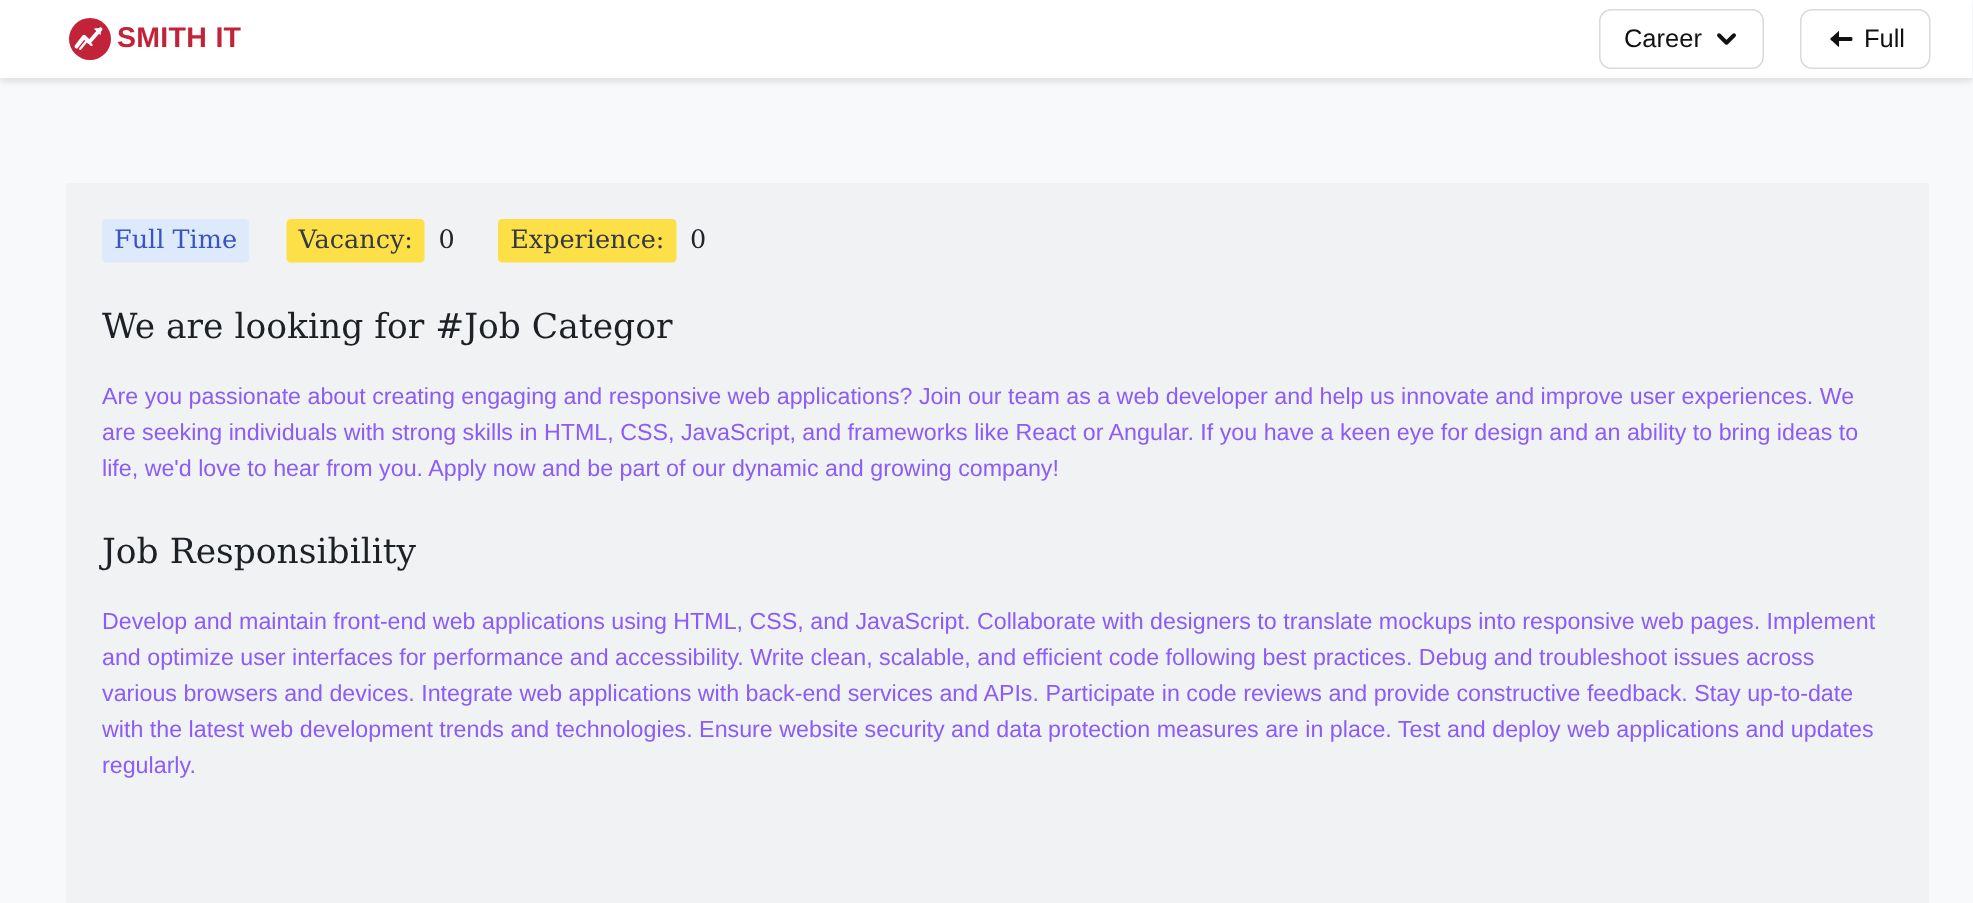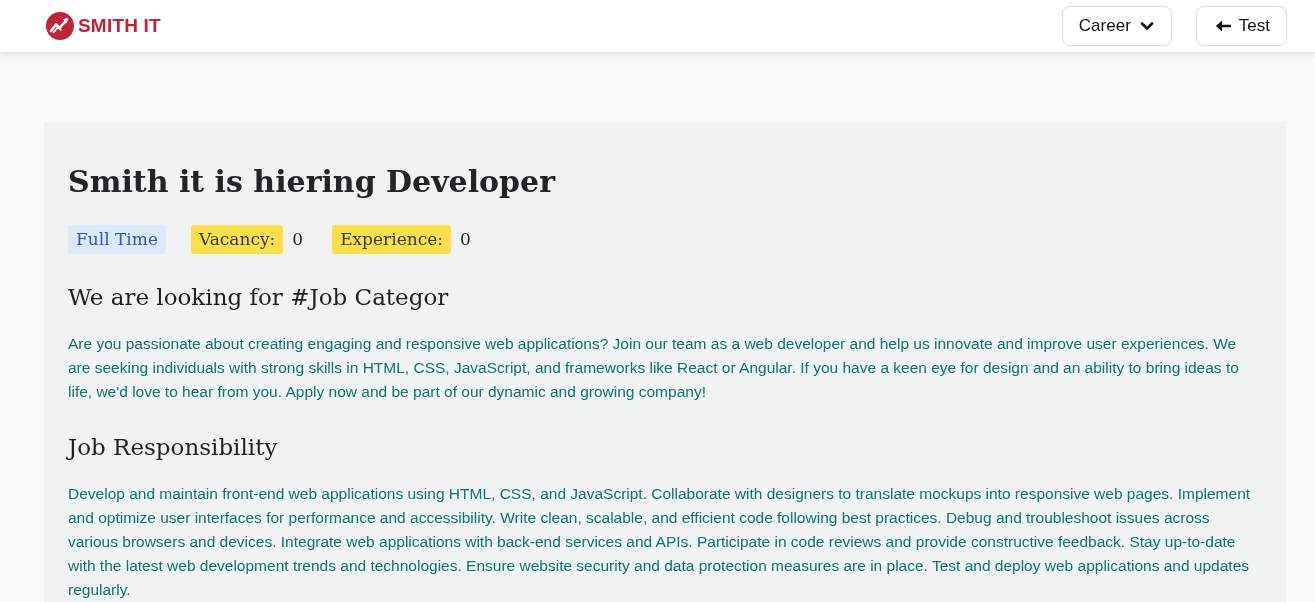--- a/index.html
+++ b/index.html
@@ -93,21 +93,21 @@
     font-family: "DejaVu Serif", "Liberation Serif", serif;
     font-weight: 400;
     font-size: 23px;
     color: #1d2126;
     margin-top: 30px;
     margin-bottom: 22px;
   }
   .section-text {
     font-size: 15.5px;
     line-height: 24px;
-    color: #0f766e;
+    color: #8b5cf6;
     max-width: 1196px;
     margin-bottom: 10px;
   }
 </style>
 </head>
 <body>
 
 <div class="header">
   <div class="brand">
     <span>
@@ -131,28 +131,27 @@
       </span>
     </button>
 
     <button class="hdr-btn">
       <span>
         <svg width="18" height="16" viewBox="0 0 18 16">
           <path d="M17 8 L5 8" fill="none" stroke="#111111" stroke-width="2.6" stroke-linecap="round"></path>
           <path d="M9 2.5 L3 8 L9 13.5 Z" fill="#111111"></path>
         </svg>
       </span>
-      <span>Test</span>
+      <span>Full</span>
     </button>
   </div>
 </div>
 
 <div class="card">
 
-  <h1 class="job-title">Smith it is hiering Developer</h1>
 
   <div class="badges">
     <span class="badge badge-fulltime">Full Time</span>
     <span class="badge badge-gray">Vacancy:</span>
     <span class="badge-value">0</span>
     <span class="badge badge-gray">Experience:</span>
     <span class="badge-value">0</span>
   </div>
 
   <h2 class="section-heading">We are looking for #Job Categor</h2>

